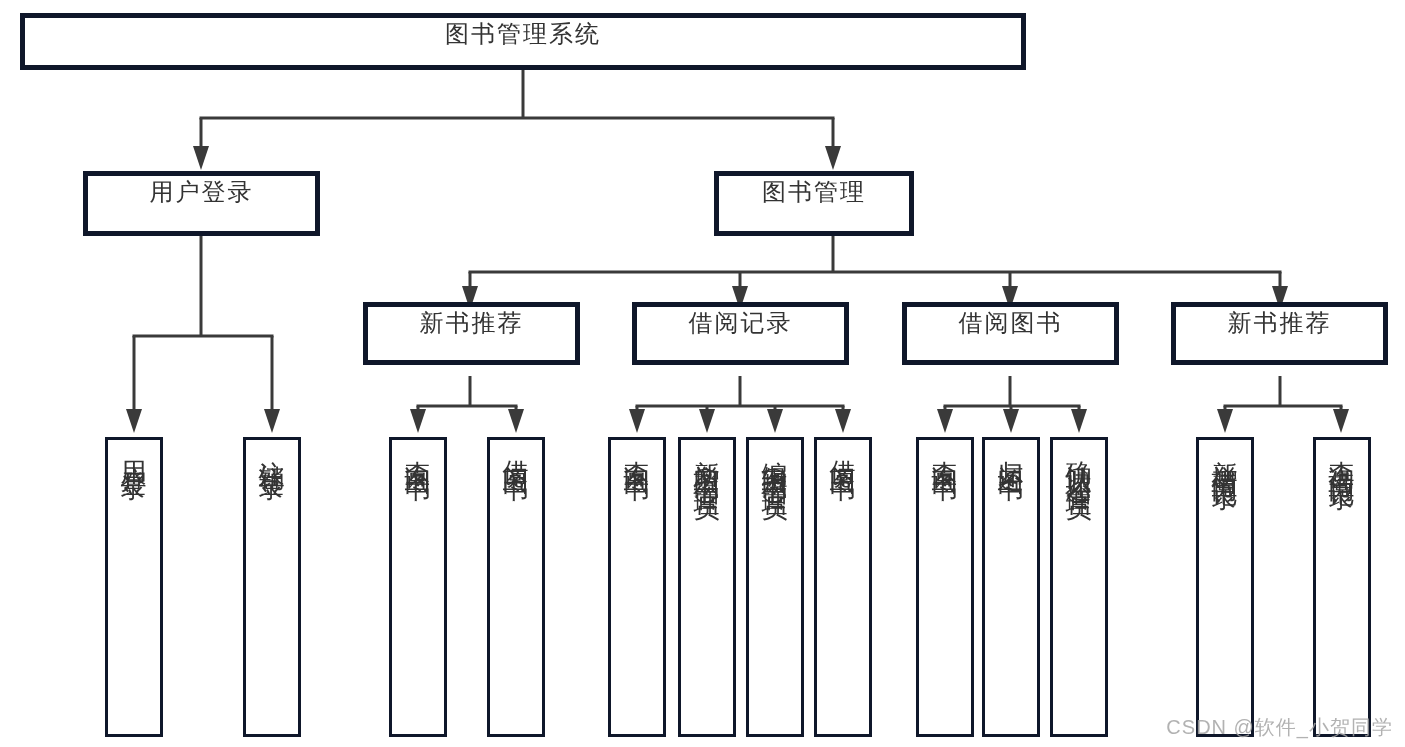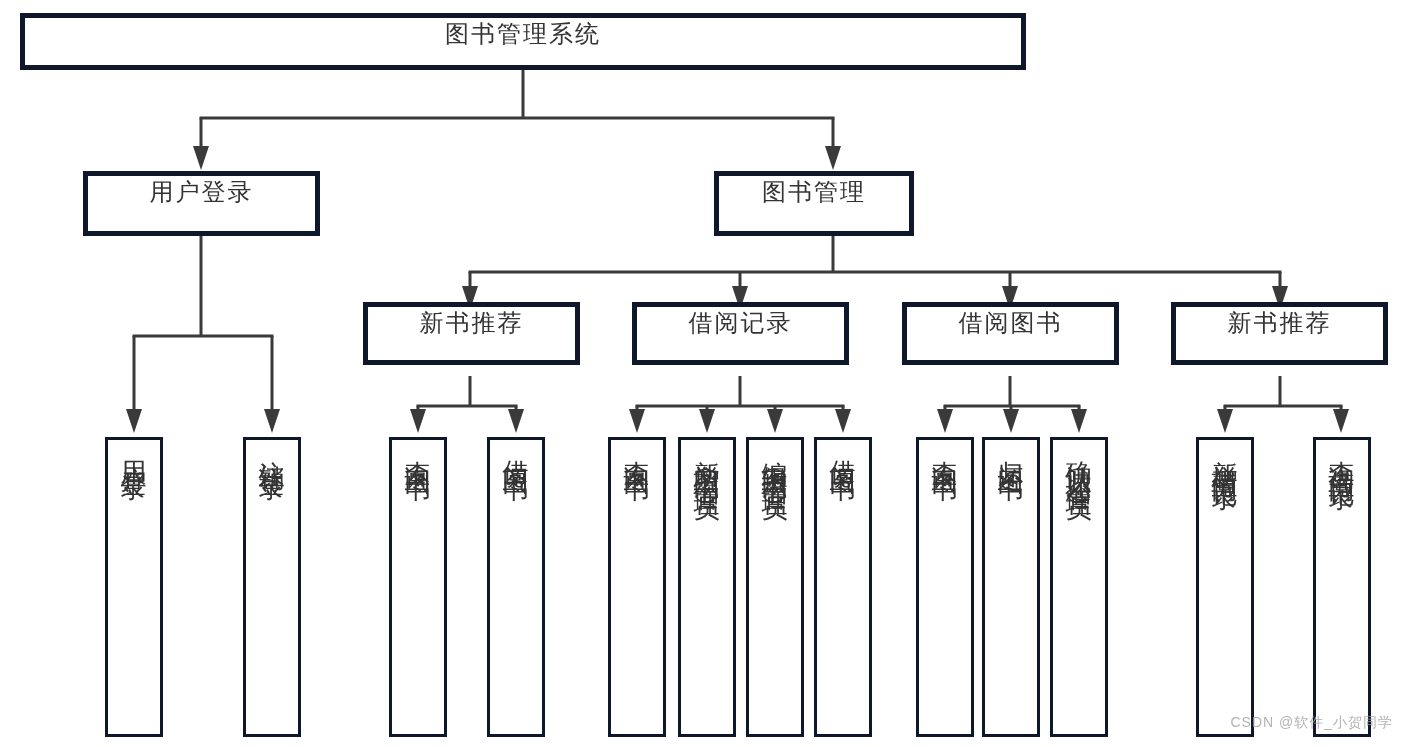--- a/index.html
+++ b/index.html
@@ -72,21 +72,21 @@
   .lf-8  { left: 814px; }
   .lf-9  { left: 916px; }
   .lf-10 { left: 982px; }
   .lf-11 { left: 1050px; }
   .lf-12 { left: 1196px; }
   .lf-13 { left: 1313px; }
   .watermark {
     position: absolute;
     right: 12px;
     top: 714px;
-    font-size: 14px;
+    font-size: 20px;
     color: rgba(165, 165, 165, 0.85);
     letter-spacing: 1px;
     white-space: nowrap;
     z-index: 5;
   }
 </style>
 </head>
 <body>
 
 <div class="canvas">

